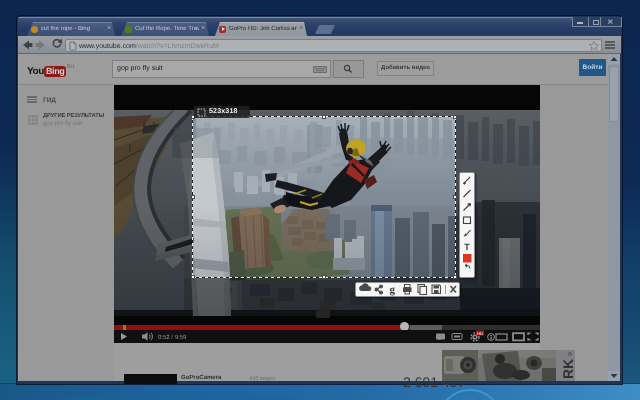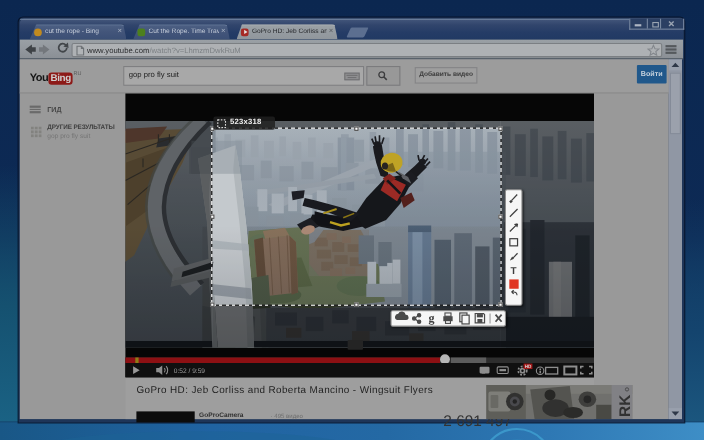--- a/index.html
+++ b/index.html
@@ -166,21 +166,20 @@
         <rect x="7.2" y="3.6" width="2.6" height="2.6"></rect>
       <rect x="0" y="7.2" width="2.6" height="2.6"></rect>
         <rect x="3.6" y="7.2" width="2.6" height="2.6"></rect>
         <rect x="7.2" y="7.2" width="2.6" height="2.6"></rect>
     </g>
   </svg>
   <div class="abs" style="left:43px;top:113px;font-size:5.8px;font-weight:bold;color:#404040;letter-spacing:-0.1px;">ДРУГИЕ РЕЗУЛЬТАТЫ</div>
   <div class="abs" style="left:43px;top:121px;font-size:6px;color:#757575;">gop pro fly suit</div>
 
   <div class="abs" style="left:114px;top:343px;width:426px;height:38px;background:#9e9e9e;"></div>
-  <div class="abs" style="left:124px;top:349px;font-size:9px;letter-spacing:0.35px;color:#1f1f1f;white-space:nowrap;">GoPro HD: Jeb Corliss and Roberta Mancino - Wingsuit Flyers</div>
   <div class="abs" style="left:124px;top:374px;width:53px;height:10px;background:#0c0c0c;"></div>
   <div class="abs" style="left:181px;top:375px;font-size:6px;font-weight:bold;color:#303030;">GoProCamera</div>
   <div class="abs" style="left:246px;top:375.5px;font-size:5.5px;color:#6e6e6e;">· 495 видео</div>
   <div class="abs" style="left:403px;top:374px;font-size:14px;color:#333333;">2 691 497</div>
 
   <svg class="abs" style="left:442px;top:350px;" width="133" height="31" viewBox="0 0 133 31">
     <rect x="0" y="0" width="133" height="31" fill="#70706d"></rect>
     <rect x="0" y="0" width="133" height="8" fill="#7a7a76"></rect>
     <path d="M0 0 L36 0 L36 31 L0 31 Z" fill="#5e5e59"></path>
     <rect x="2" y="6" width="20" height="18" rx="2" fill="#7e7e79"></rect>

